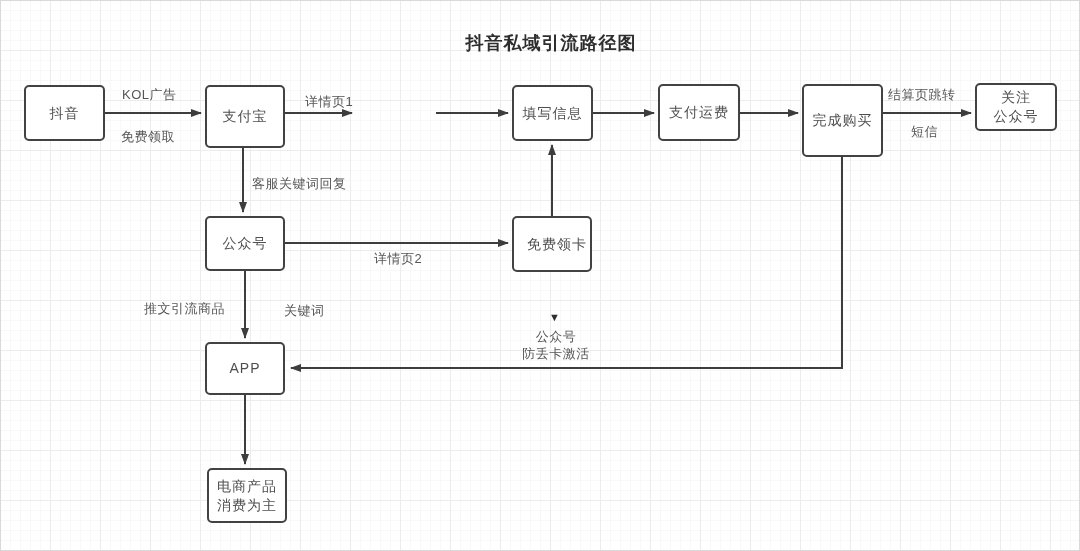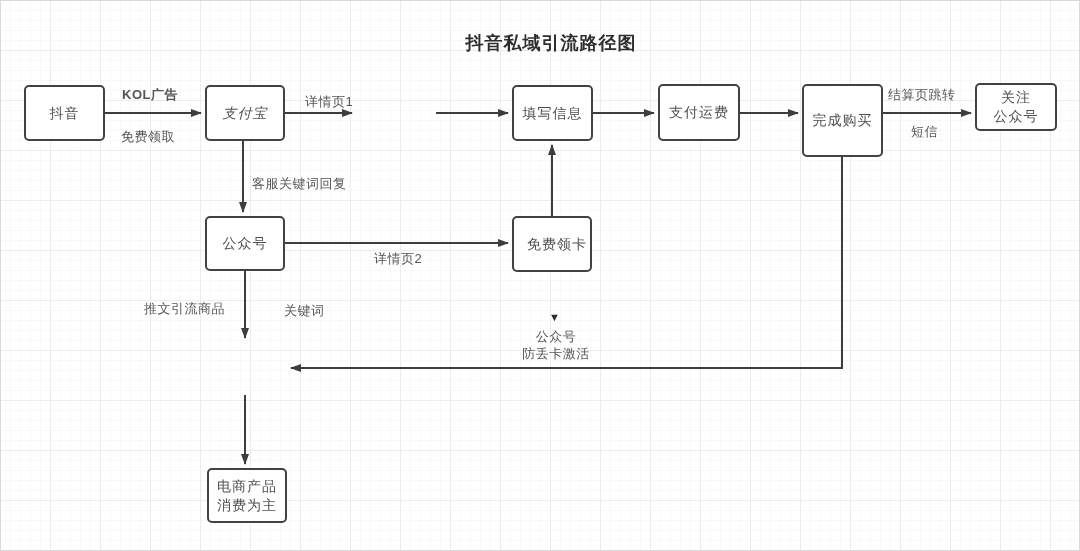--- a/index.html
+++ b/index.html
@@ -51,32 +51,32 @@
     position: absolute;
     left: 816px; top: 482px;
     font-size: 34px; letter-spacing: 2px;
     color: #fdfdfd;
     text-shadow: 2px 2px 2px #c9c9c9, -1px -1px 1px #e3e3e3, 1px -1px 1px #dadada, -1px 1px 1px #dadada;
     z-index: 4;
     white-space: nowrap;
   }
   
   #n-douyin   { left:24px;  top:85px;  width:81px; height:56px; }
-  #n-alipay   { left:205px; top:85px;  width:80px; height:56px;font-style:italic; }
+  #n-alipay   { left:205px; top:85px;  width:80px; height:63px; }
   #n-click    { left:356px; top:85px;  width:80px; height:56px; }
   #n-fill     { left:512px; top:85px;  width:81px; height:56px; }
   #n-ship     { left:658px; top:84px;  width:82px; height:57px; }
   #n-purchase { left:802px; top:84px;  width:81px; height:73px; }
   #n-follow   { left:975px; top:83px;  width:82px; height:48px; }
   #n-official { left:205px; top:216px; width:80px; height:55px; }
   #n-freecard { left:512px; top:216px; width:80px; height:56px;padding-left:10px; }
   #n-app      { left:205px; top:342px; width:80px; height:53px; }
   #n-ecom     { left:207px; top:468px; width:80px; height:55px; }
   
-  #l-kol      { left:122px; top:86px;font-weight:bold; }
+  #l-kol      { left:122px; top:86px; }
   #l-free     { left:121px; top:128px; }
   #l-detail1  { left:297px; top:93px;margin-left:8px; }
   #l-checkout { left:888px; top:86px; }
   #l-sms      { left:911px; top:123px; }
   #l-kefu     { left:252px; top:175px; }
   #l-detail2  { left:374px; top:250px; }
   #l-tweet    { left:144px; top:300px; }
   #l-keyword  { left:277px; top:302px;margin-left:7px; }
   #l-antimark { left:549px; top:311px; }
   #l-antiloss { left:505px; top:329px; width:102px; }
@@ -128,20 +128,23 @@
   <div class="node" id="n-follow">
       <span>关注
 公众号</span>
     </div>
   <div class="node" id="n-official">
       <span>公众号</span>
     </div>
   <div class="node" id="n-freecard">
       <span>免费领卡</span>
     </div>
+  <div class="node" id="n-app">
+      <span>APP</span>
+    </div>
   <div class="node" id="n-ecom">
       <span>电商产品
 消费为主</span>
     </div>
 
   <div class="elabel" id="l-kol">KOL广告</div>
   <div class="elabel" id="l-free">免费领取</div>
   <div class="elabel" id="l-detail1">详情页1</div>
   <div class="elabel" id="l-checkout">结算页跳转</div>
   <div class="elabel" id="l-sms">短信</div>

